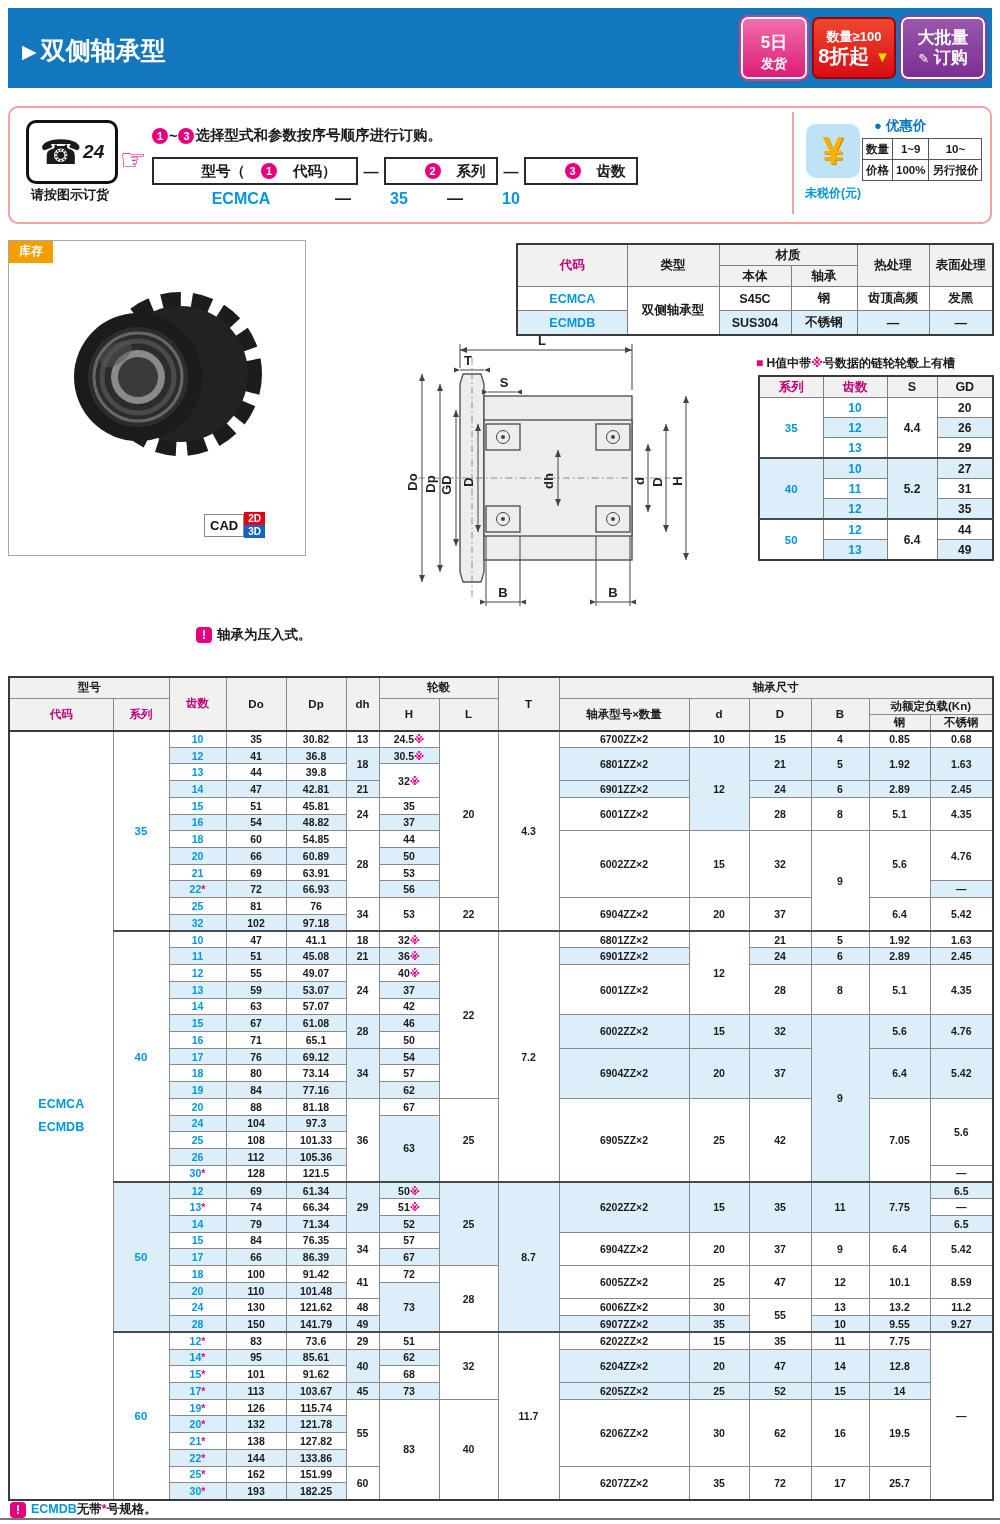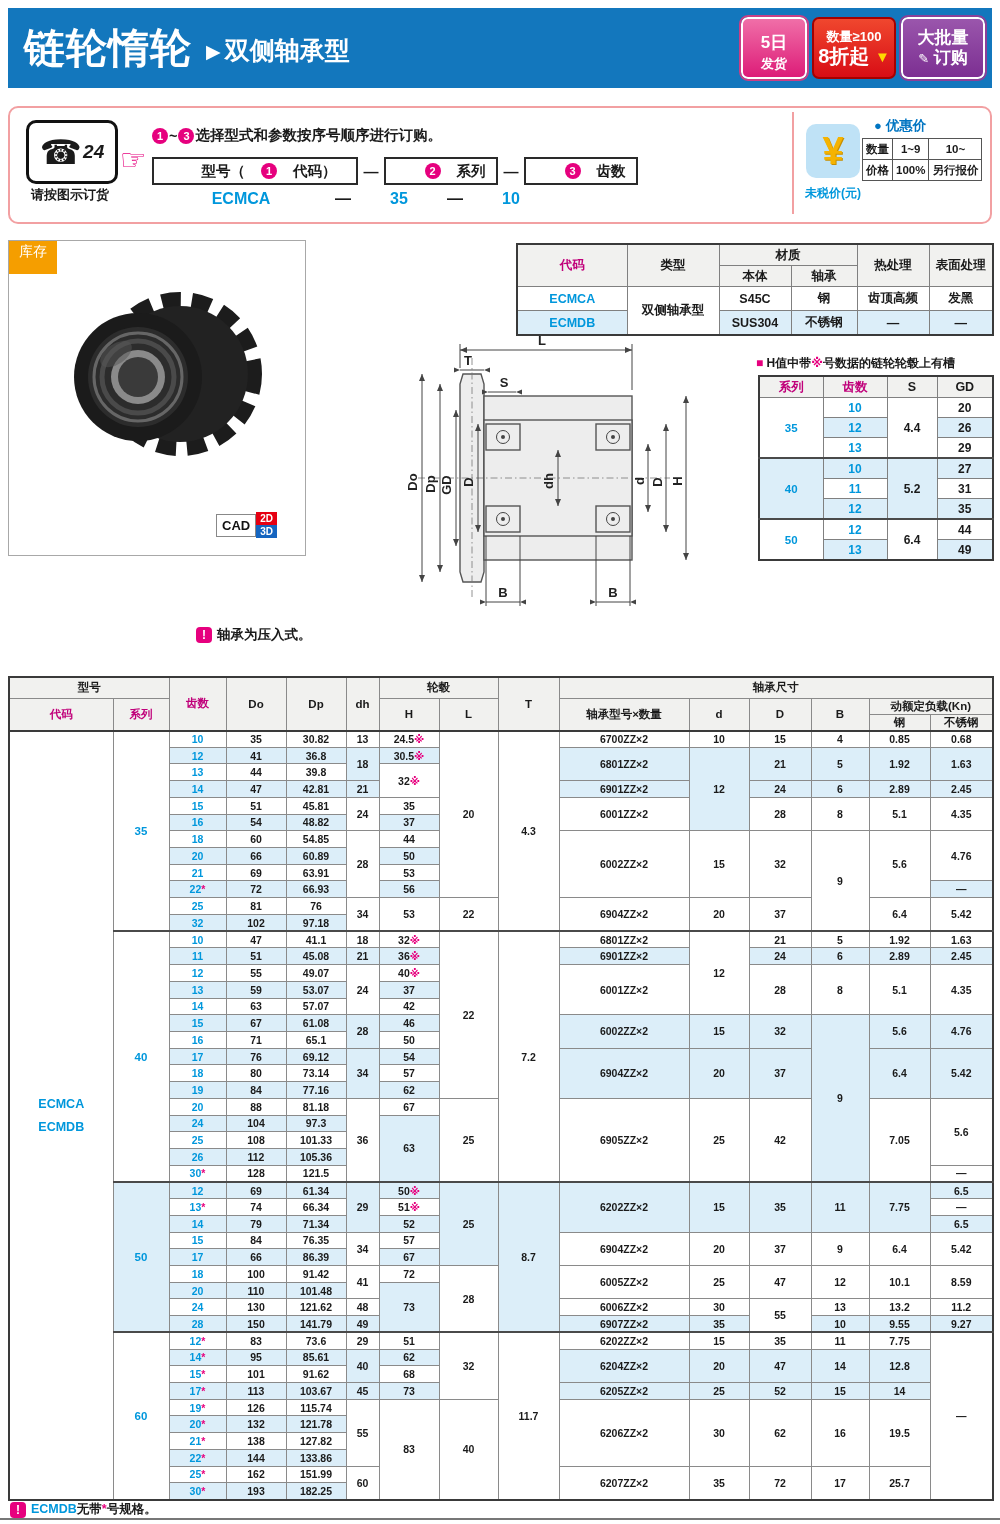--- a/index.html
+++ b/index.html
@@ -50,23 +50,23 @@
           display:flex;align-items:center;justify-content:center;}
   #yenbox span{font-size:38px;font-weight:900;color:#F5B301;text-shadow:1px 1px 0 #C88F00;}
   #yen-caption{left:792px;top:185px;width:82px;text-align:center;font-size:12px;font-weight:900;color:#0097DC;}
   #disc-label{left:874px;top:117px;font-size:13.5px;font-weight:900;color:#0075C2;}
   #disc-label .dot{color:#0075C2;font-size:13px;}
   #pricetbl{left:862px;top:138px;border-collapse:collapse;}
   #pricetbl td{border:1.5px solid #555;font-size:11.5px;font-weight:900;text-align:center;height:20px;padding:0 3px;}
 
   
   #stockbox{left:8px;top:240px;width:296px;height:314px;border:1px solid #A8A8A8;background:#fff;}
-  #stockbadge{left:9px;top:241px;background:#F59E00;color:#fff;font-size:14px;font-weight:400;padding:2px 10px 13px;}
+  #stockbadge{left:9px;top:241px;background:#F59E00;color:#fff;font-size:12px;font-weight:700;padding:2px 10px 3px;}
   #photo{left:38px;top:262px;}
-  #cadbadge{left:216px;top:512px;display:flex;align-items:center;justify-content:space-between;}
+  #cadbadge{left:204px;top:512px;display:flex;align-items:center;justify-content:space-between;}
   #cadbadge .cad{border:1.5px solid #888;background:#fff;color:#111;font-weight:900;font-size:13px;
                  padding:3px 5px;letter-spacing:0;}
   #cadbadge .dcol{display:flex;flex-direction:column;}
   #cadbadge .d2{background:#E60012;color:#fff;font-size:10px;font-weight:900;padding:1px 4px;}
   #cadbadge .d3{background:#1565C0;color:#fff;font-size:10px;font-weight:900;padding:1px 4px;}
 
   
   #prec{left:26px;top:578px;font-size:14px;font-weight:900;line-height:26px;}
   .pinksq{color:#E6007E;}
 
@@ -119,21 +119,20 @@
   #footnote{left:10px;top:1501px;font-size:12.5px;font-weight:900;display:flex;align-items:center;gap:5px;}
   #footnote .code{color:#0097DC;}
   #bottomline{left:0;top:1518px;width:1000px;height:2px;background:#777;}
 </style>
 </head>
 <body>
 
 <div id="page">
 
   <div class="abs" id="hbar">
-    <span class="title">链轮惰轮</span>
     <span class="tri">▶</span>
     <span class="subtitle">双侧轴承型</span>
     <div id="hbadges">
       <div class="badge" id="badge1">
         <div class="b1a"><span>5日</span></div>
         <div class="b1b">发货</div>
       </div>
       <div class="badge" id="badge2">
         <div class="b2a">数量≥100</div>
         <div class="b2b"><span>8折起</span>

